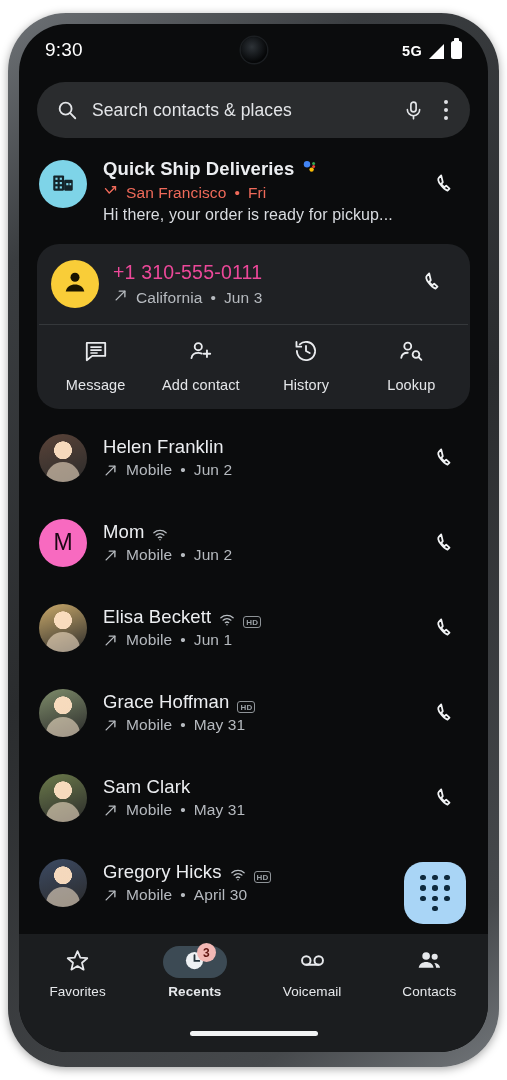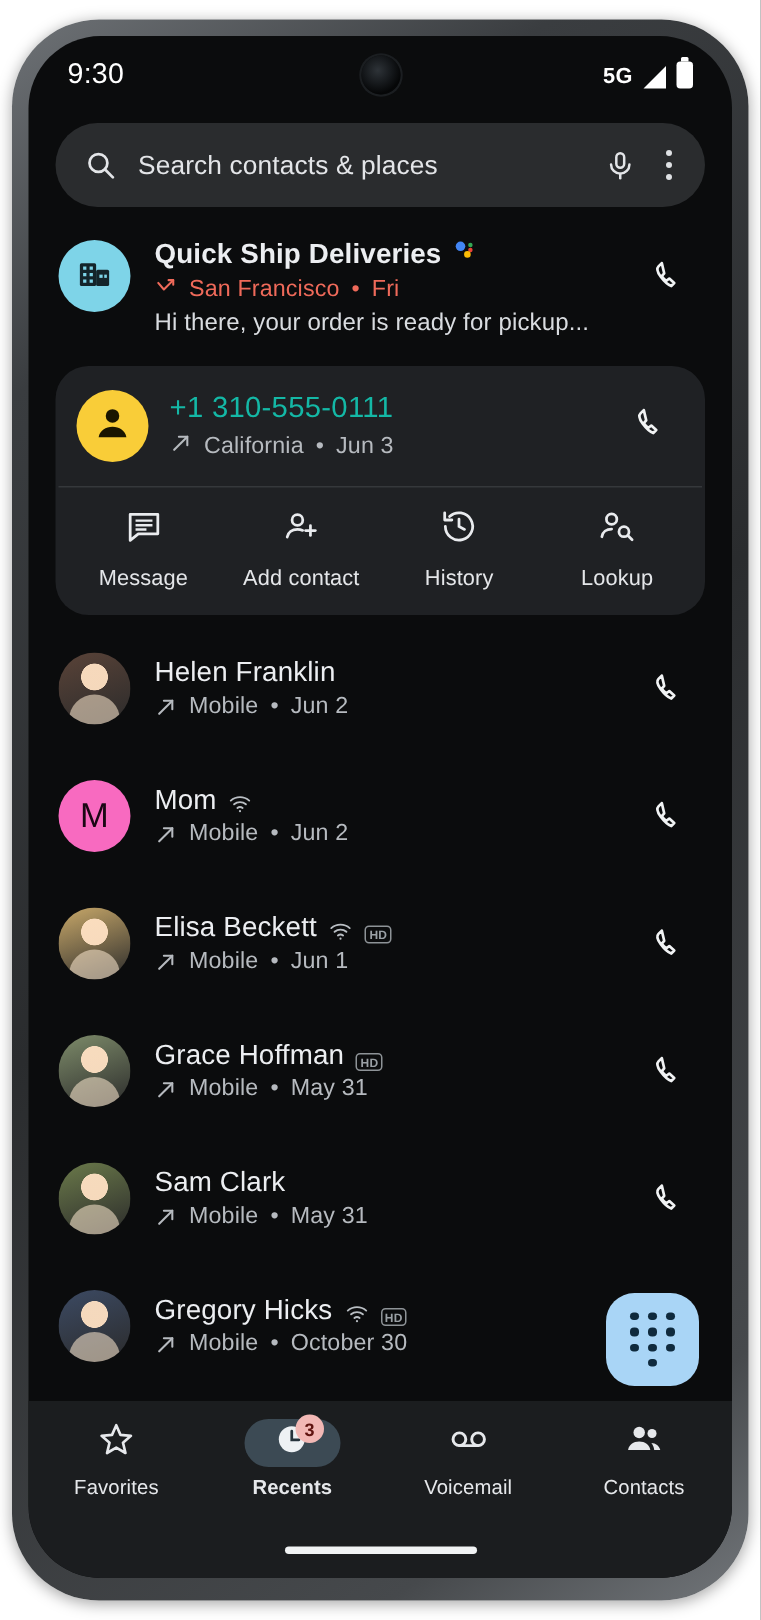--- a/index.html
+++ b/index.html
@@ -113,21 +113,21 @@
   .red { color: #ef6a5a !important; }
 
   
   #expanded-card {
     margin: 4px 18px 6px 18px;
     background: #1f2124; border-radius: 22px;
     overflow: hidden;
   }
   #expanded-top { display:flex; align-items:center; padding: 16px 16px 16px 14px; }
   #expanded-top .avatar { margin-right: 14px; }
-  #expanded-num { font-size: 19.5px; color:#14b8a6; margin-bottom: 4px; letter-spacing:.2px; }
+  #expanded-num { font-size: 19.5px; color:#ec4899; margin-bottom: 4px; letter-spacing:.2px; }
   .divider { height:1px; background:#35383b; margin: 0 2px; }
   #actions { display:flex; padding: 13px 6px 16px 6px; }
   .action { flex:1; display:flex; flex-direction:column; align-items:center; gap:9px; }
   .action-label { font-size: 14.5px; color:#e4e6e9; letter-spacing:.1px; }
 
   
   #fab {
     position: absolute; right: 22px; bottom: 128px;
     width: 62px; height: 62px; border-radius: 19px;
     background: #a9d5f6;
@@ -505,21 +505,21 @@
             </div>
             <div class="row-sub">
               <span style="display: inline-flex; align-items: center;">
                 <svg width="15" height="15" viewBox="0 0 24 24" fill="none" stroke="#b6babf" stroke-width="2.2" stroke-linecap="round" stroke-linejoin="round">
                   <line x1="5" y1="19" x2="19" y2="5"></line>
                   <polyline points="10,5 19,5 19,14"></polyline>
                 </svg>
               </span>
               <span>Mobile</span>
               <span>•</span>
-              <span>October 30</span>
+              <span>April 30</span>
             </div>
           </div>
           <span class="call-btn" style="display: inline-flex; align-items: center;">
             <svg width="24" height="24" viewBox="0 0 24 24" fill="none" stroke="#f1f3f4" stroke-width="1.8" stroke-linejoin="round">
               <path d="M7.2 3.4 5 5.6c-1.3 1.3-.8 3.8 1.5 6.9 2.3 3.1 4.9 5.4 7 6.2l2-2-3.3-3-1.9 1.5c-1.1-.7-2.3-1.9-3.1-3.1l1.6-1.9z"></path>
             </svg>
           </span>
         </div>
       </div>
 

